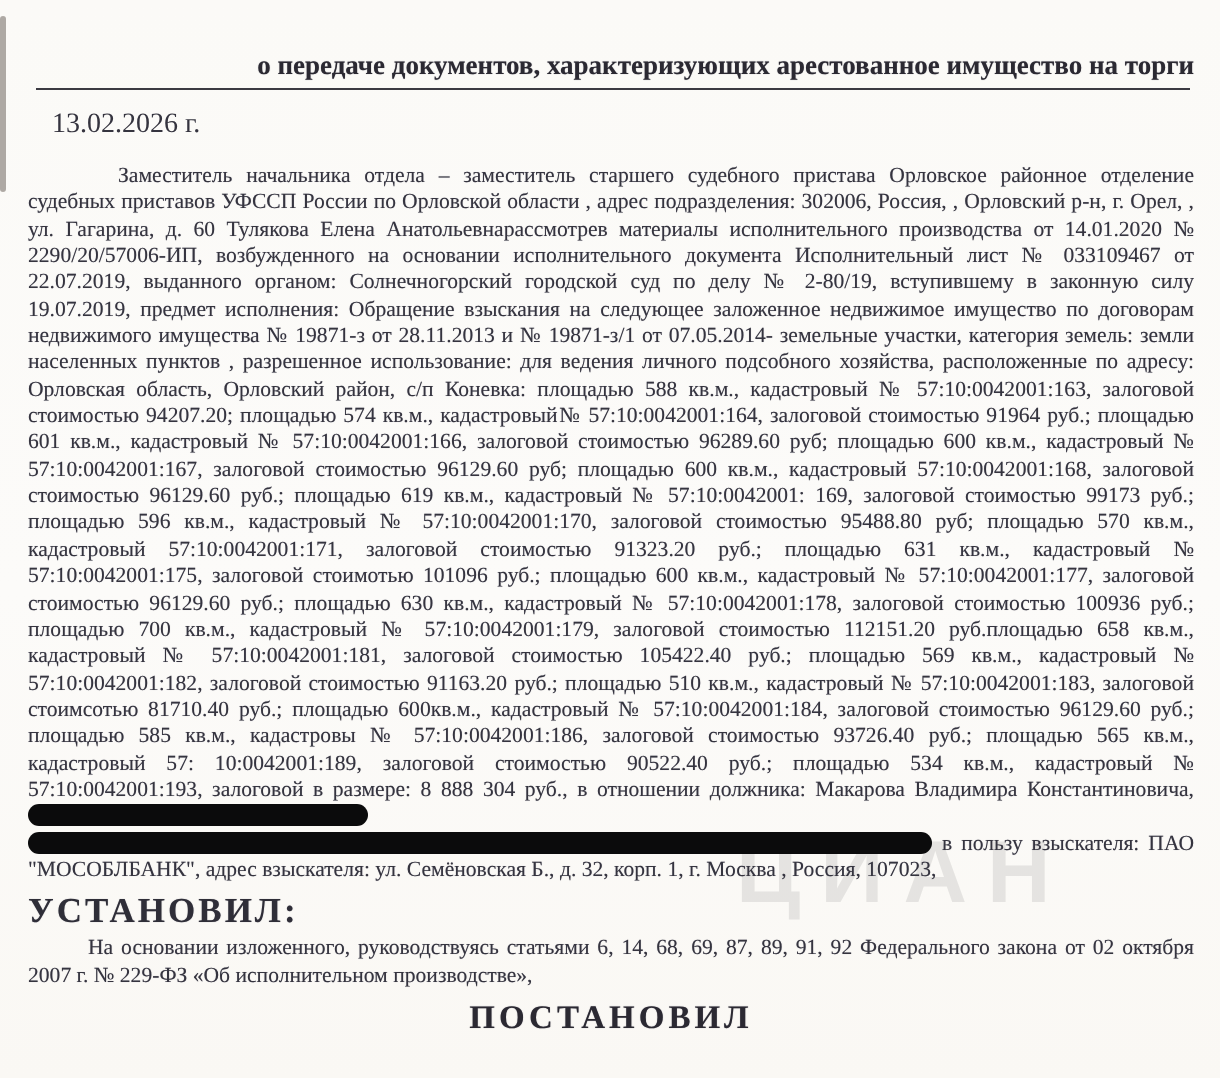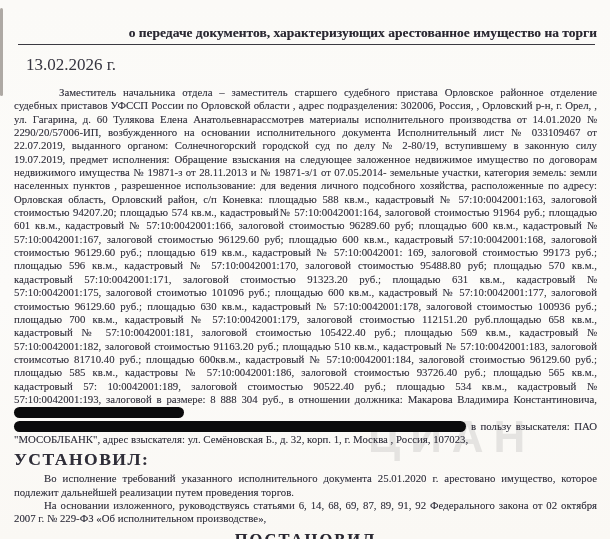--- a/index.html
+++ b/index.html
@@ -53,21 +53,21 @@
     text-shadow: 0 0 .5px rgba(40,40,60,.45);
   }
   .head-rule {
     margin: 3px 2px 0 4px;
     border: none;
     border-top: 1.9px solid #3b3a42;
     height: 0;
   }
   .doc-date {
     margin: 10px 0 0 12px;
-    font-size: 17px;
+    font-size: 14px;
   }
   .body-par {
     margin: 11px 0 0 0;
     font-size: 10.8px;
     line-height: 13.35px;
     text-align: justify;
     text-indent: 45px;
     text-shadow: 0 0 .4px rgba(45,45,70,.4);
   }
   .redact {
@@ -121,20 +121,19 @@
     <h2 class="doc-subtitle">о передаче документов, характеризующих  арестованное имущество на торги</h2>
 
     <hr class="head-rule">
 
     <div class="doc-date">13.02.2026 г.</div>
 
     <p class="body-par"><span>Заместитель начальника отдела – заместитель старшего судебного пристава Орловское районное отделение судебных приставов УФССП России по Орловской области , адрес подразделения: 302006, Россия, , Орловский р-н, г. Орел, , ул. Гагарина, д. 60 Тулякова Елена Анатольевнарассмотрев материалы исполнительного производства от 14.01.2020 № 2290/20/57006-ИП, возбужденного на основании исполнительного документа Исполнительный лист № 033109467 от 22.07.2019, выданного органом: Солнечногорский городской суд по делу № 2-80/19, вступившему в законную силу 19.07.2019, предмет исполнения: Обращение взыскания на следующее заложенное недвижимое имущество по договорам недвижимого имущества № 19871-з от 28.11.2013 и № 19871-з/1 от 07.05.2014- земельные участки, категория земель: земли населенных пунктов , разрешенное использование: для ведения личного подсобного хозяйства, расположенные по адресу: Орловская область, Орловский район, с/п Коневка: площадью 588 кв.м., кадастровый № 57:10:0042001:163, залоговой стоимостью 94207.20; площадью 574 кв.м., кадастровый№ 57:10:0042001:164, залоговой стоимостью 91964 руб.; площадью 601 кв.м., кадастровый № 57:10:0042001:166, залоговой стоимостью 96289.60 руб; площадью 600 кв.м., кадастровый № 57:10:0042001:167, залоговой стоимостью 96129.60 руб; площадью 600 кв.м., кадастровый 57:10:0042001:168, залоговой стоимостью 96129.60 руб.; площадью 619 кв.м., кадастровый № 57:10:0042001: 169, залоговой стоимостью 99173 руб.; площадью 596 кв.м., кадастровый № 57:10:0042001:170, залоговой стоимостью 95488.80 руб; площадью 570 кв.м., кадастровый 57:10:0042001:171, залоговой стоимостью 91323.20 руб.; площадью 631 кв.м., кадастровый № 57:10:0042001:175, залоговой стоимотью 101096 руб.; площадью 600 кв.м., кадастровый № 57:10:0042001:177, залоговой стоимостью 96129.60 руб.; площадью 630 кв.м., кадастровый № 57:10:0042001:178, залоговой стоимостью 100936 руб.; площадью 700 кв.м., кадастровый № 57:10:0042001:179, залоговой стоимостью 112151.20 руб.площадью 658 кв.м., кадастровый № 57:10:0042001:181, залоговой стоимостью 105422.40 руб.; площадью 569 кв.м., кадастровый № 57:10:0042001:182, залоговой стоимостью 91163.20 руб.; площадью 510 кв.м., кадастровый № 57:10:0042001:183, залоговой стоимсотью 81710.40 руб.; площадью 600кв.м., кадастровый № 57:10:0042001:184, залоговой стоимостью 96129.60 руб.; площадью 585 кв.м., кадастровы № 57:10:0042001:186, залоговой стоимостью 93726.40 руб.; площадью 565 кв.м., кадастровый 57: 10:0042001:189, залоговой стоимостью 90522.40 руб.; площадью 534 кв.м., кадастровый № 57:10:0042001:193, залоговой в размере: 8 888 304 руб., в отношении должника: Макарова Владимира Константиновича, </span><span class="redact redact-1"></span> <span class="redact redact-2"></span><span>в пользу взыскателя: ПАО "МОСОБЛБАНК", адрес взыскателя: ул. Семёновская Б., д. 32, корп. 1, г. Москва , Россия, 107023,</span></p>
 
     <h3 class="section-heading">УСТАНОВИЛ:</h3>
 
-    <p class="sub-par">Во исполнение требований указанного исполнительного документа  25.01.2020 г. арестовано имущество, которое подлежит дальнейшей реализации путем проведения торгов.</p>
 
     <p class="sub-par">На основании изложенного, руководствуясь статьями 6, 14, 68, 69, 87, 89, 91, 92 Федерального закона от 02 октября 2007 г. № 229-ФЗ «Об исполнительном производстве»,</p>
 
     <h3 class="postanovil">ПОСТАНОВИЛ</h3>
 
   </div>
 </div>
 
 </body></html>

